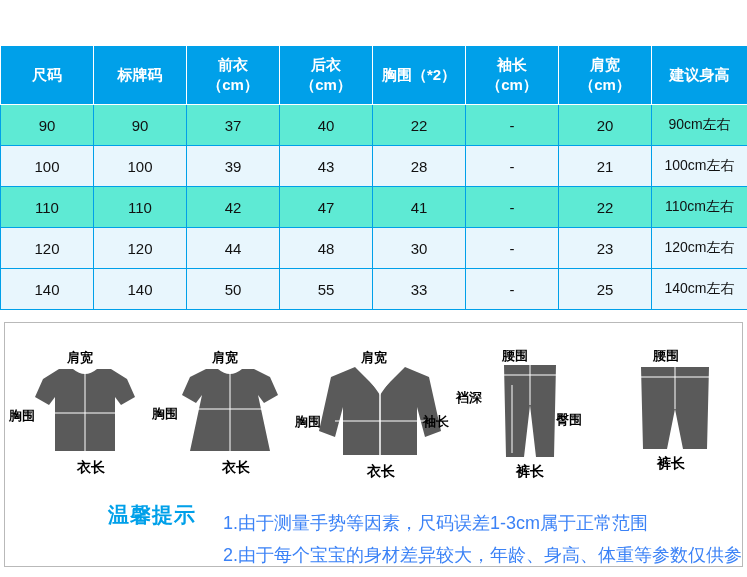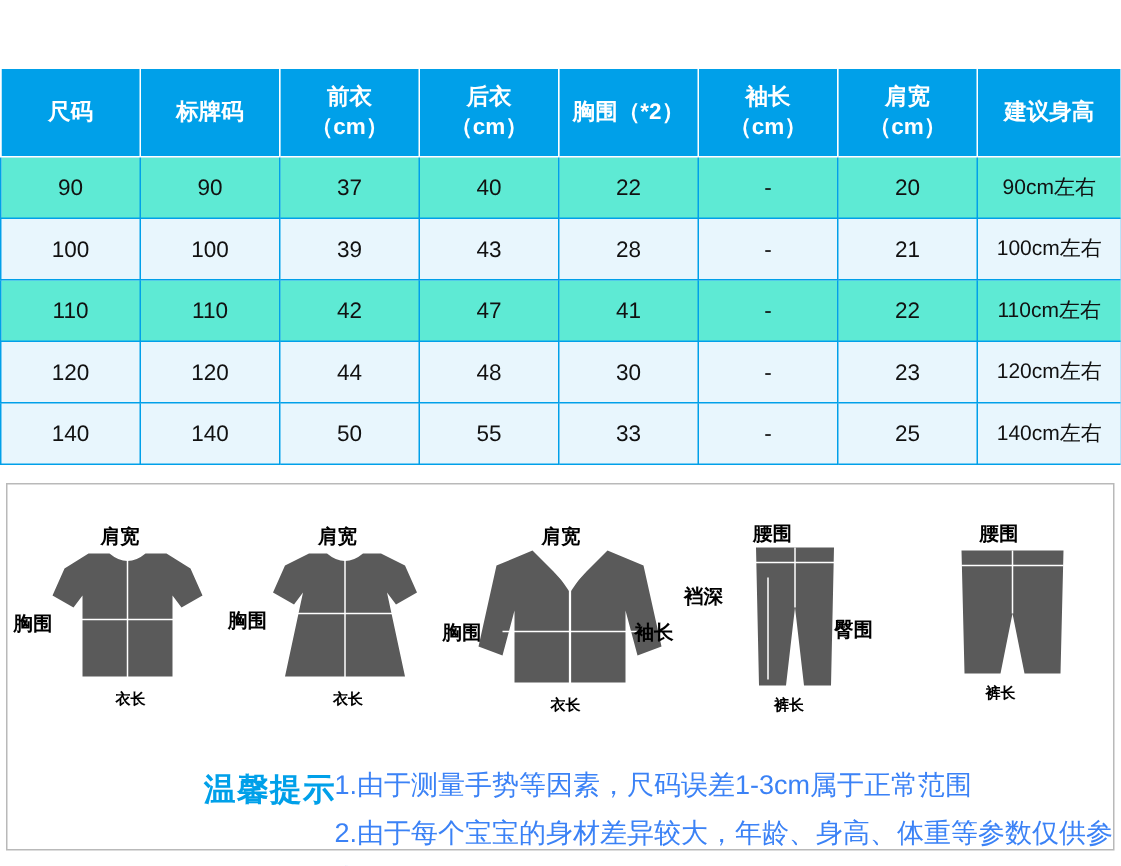--- a/index.html
+++ b/index.html
@@ -98,43 +98,42 @@
 
   .lbl {
     position: absolute;
     font-size: 13px;
     font-weight: bold;
     color: #000000;
     white-space: nowrap;
   }
   .lbl-below {
     position: absolute;
-    font-size: 10px;
+    font-size: 14px;
     font-weight: bold;
     color: #000000;
     white-space: nowrap;
   }
 
   
   .tips {
     position: absolute;
     left: 0;
     bottom: 6px;
     width: 739px;
     height: 62px;
   }
   .tips-title {
     position: absolute;
     left: 103px;
-    top: 14px;
+    top: 3px;
     font-size: 21px;
     font-weight: bold;
     color: #00a0e9;
     letter-spacing: 1px;
-    margin-left: 28px;
   }
   .tips-lines {
     position: absolute;
     left: 218px;
     top: 10px;
     font-size: 18px;
     color: #3b82f6;
     line-height: 1.75;
   }
 </style>

